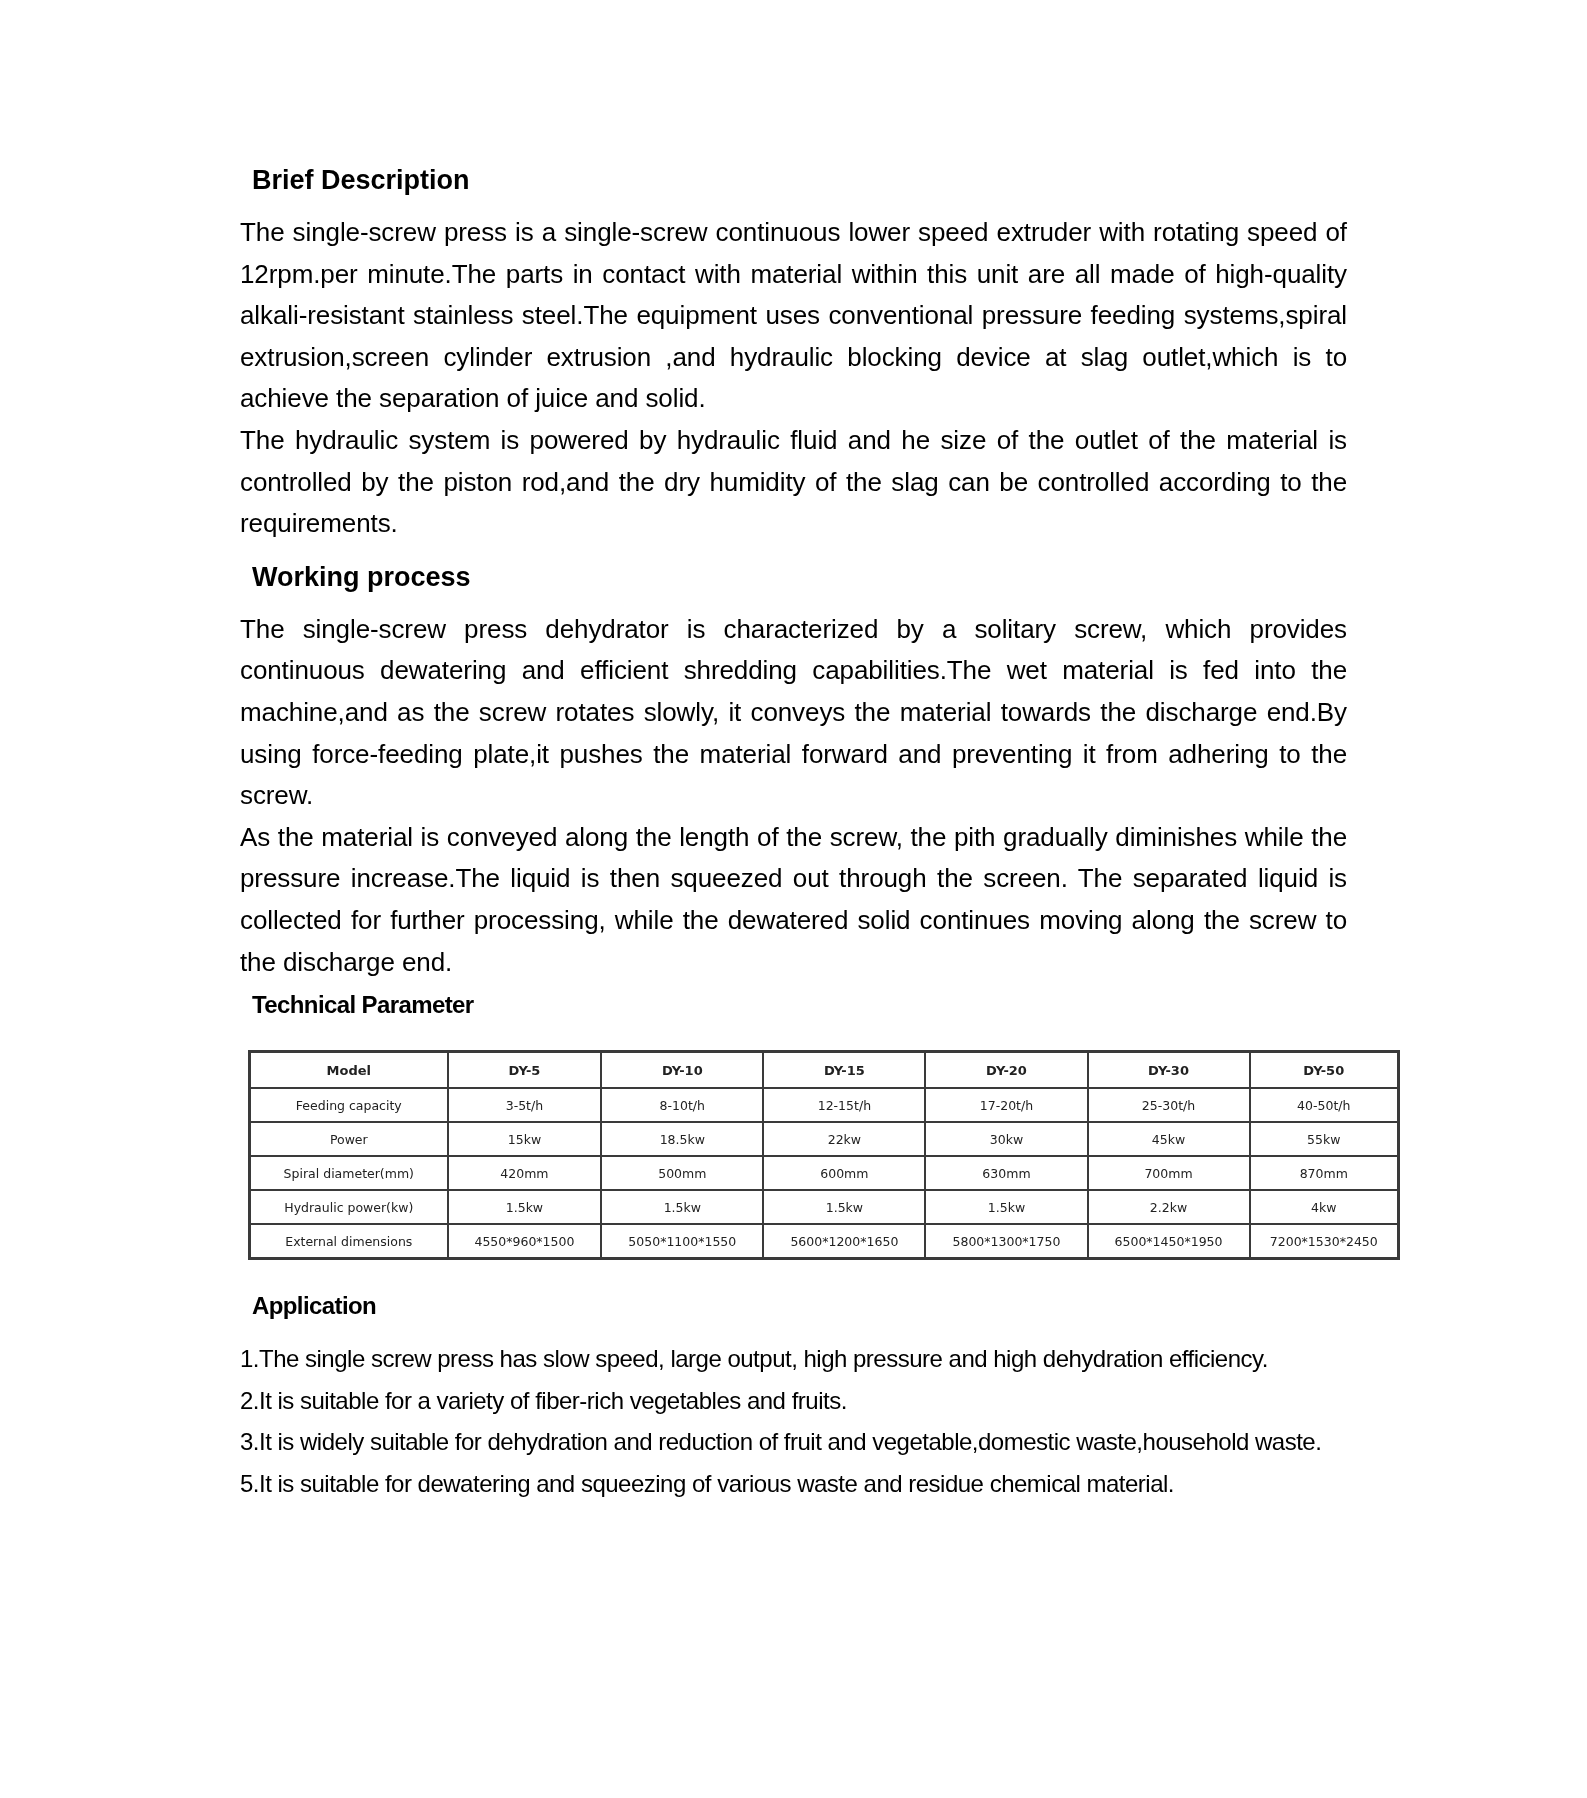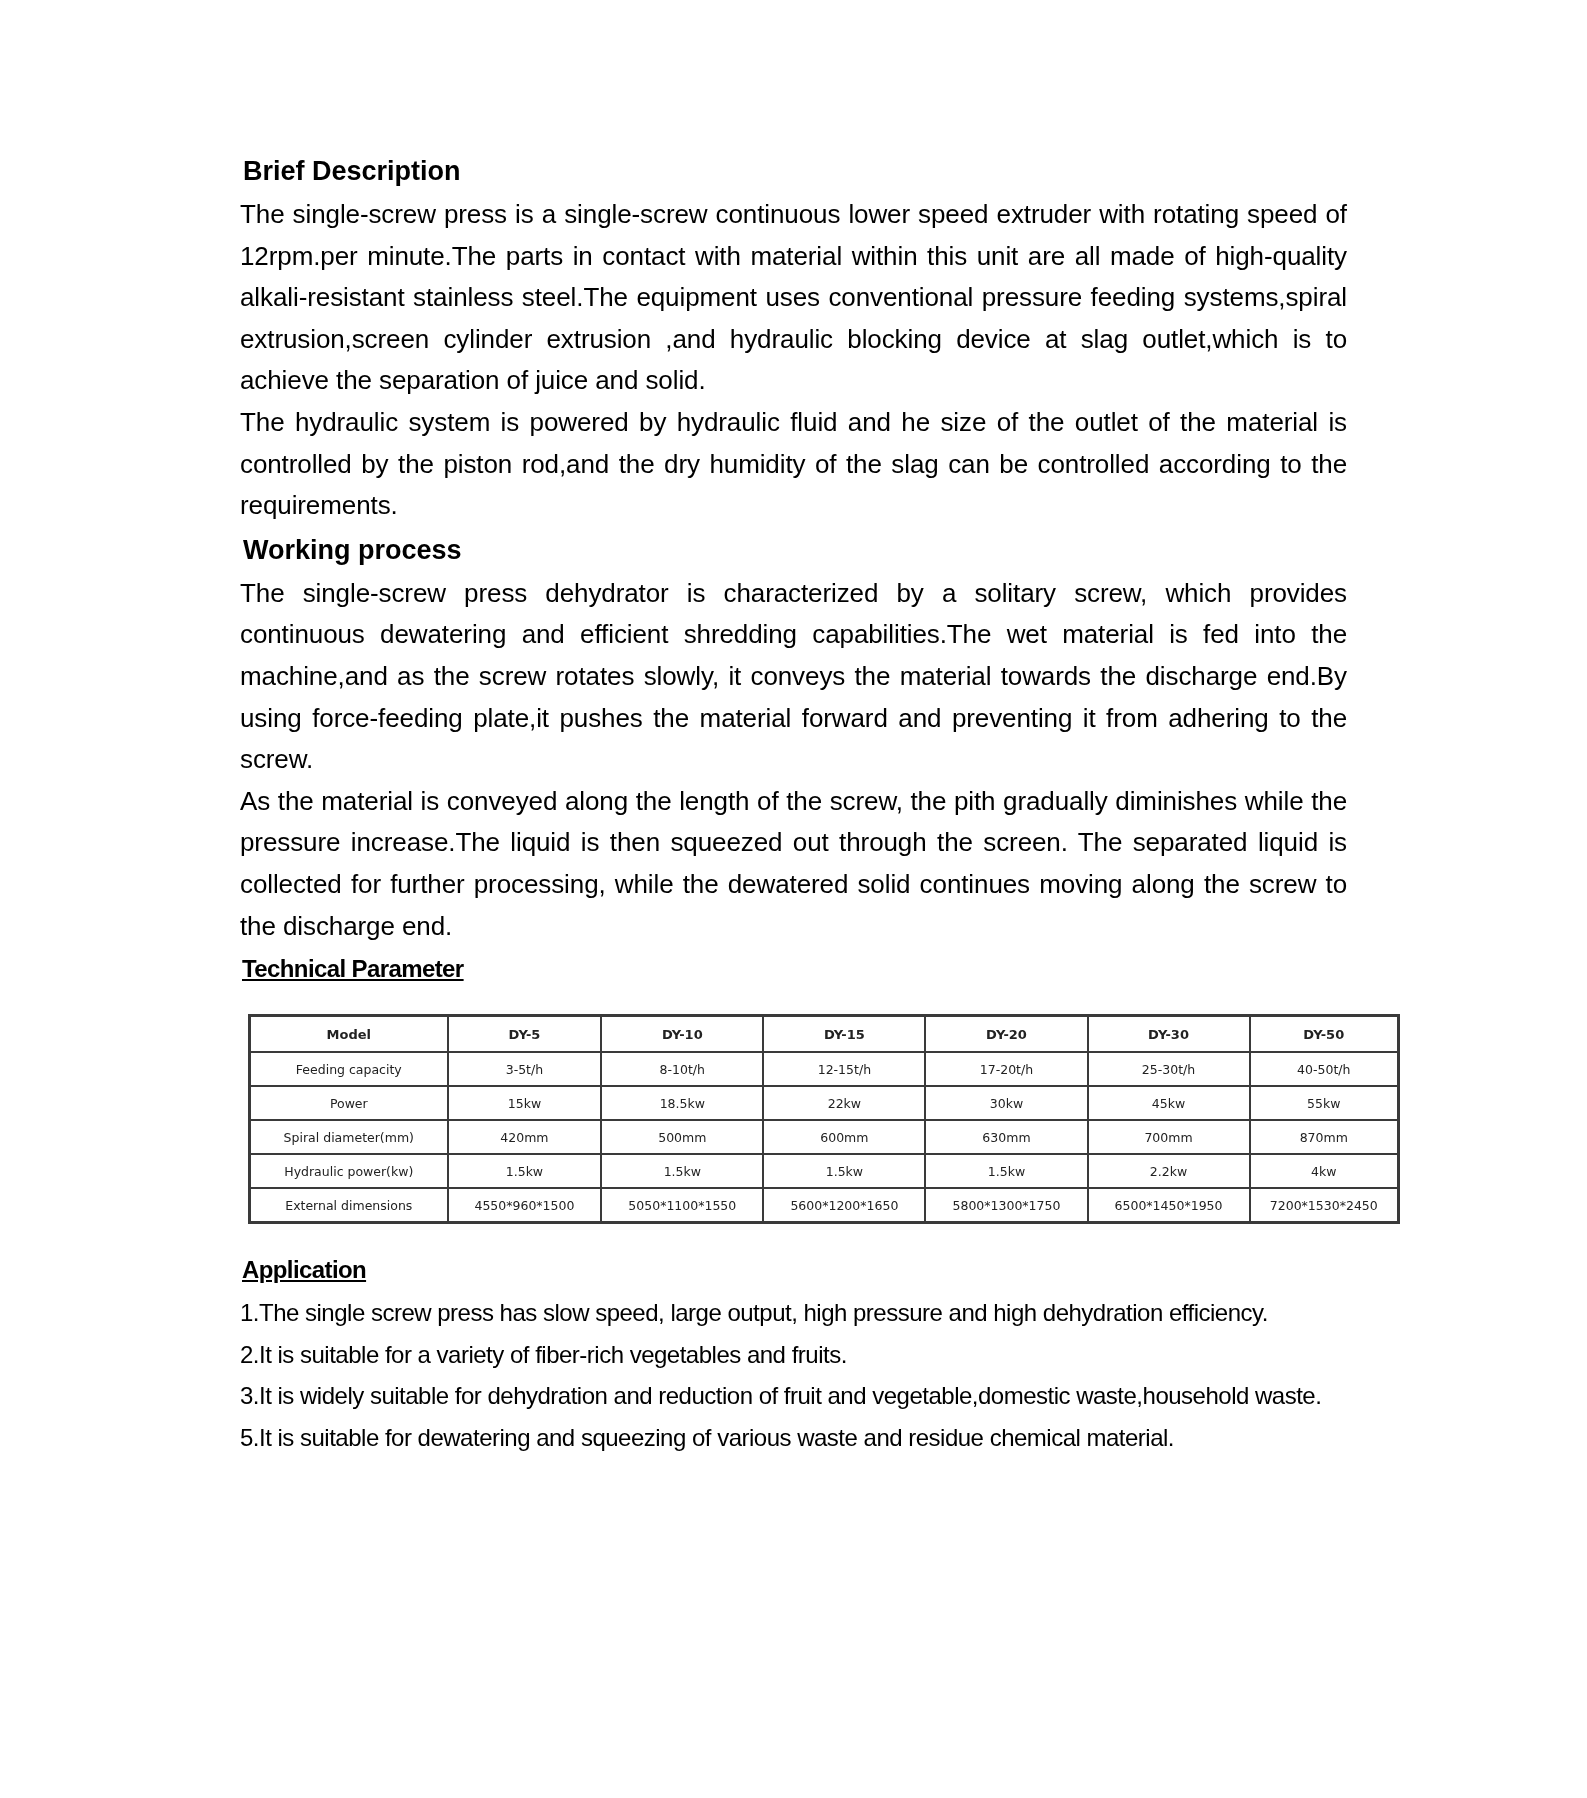--- a/index.html
+++ b/index.html
@@ -1,20 +1,20 @@
 <!DOCTYPE html>
 <html><head>
 <meta charset="utf-8">
 <style>
   html, body { margin: 0; padding: 0; background: #ffffff; }
   body { width: 1587px; height: 1798px; position: relative; overflow: hidden; color: #000; }
   .page { position: absolute; left: 240px; top: 148px; width: 1107px; }
-  .h-arial { font-family: "Liberation Sans", sans-serif; font-weight: bold; font-size: 27px; line-height: 40px; margin: 3px; }
+  .h-arial { font-family: "Liberation Sans", sans-serif; font-weight: bold; font-size: 27px; line-height: 40px; margin: 12px; }
   .p-arial { font-family: "Liberation Sans", sans-serif; font-size: 26px; line-height: 41.6px; margin: 0; text-align: justify; text-align-last: left; letter-spacing: -0.1px; }
-  .h-cal { font-family: "Liberation Sans", sans-serif; font-weight: bold; font-size: 24px; line-height: 40px; margin: 2px; letter-spacing: -0.6px; text-decoration: underline; }
+  .h-cal { font-family: "Liberation Sans", sans-serif; font-weight: bold; font-size: 24px; line-height: 40px; margin: 12px; letter-spacing: -0.6px; }
   .p-cal { font-family: "Liberation Sans", sans-serif; font-size: 24px; line-height: 41.6px; margin: 0; text-align: justify; text-align-last: left; letter-spacing: -0.5px; }
   #sec-brief { }
   #sec-working { margin-top: 0px; }
   .tech-head { margin-top: 2px; }
   .table-wrap { margin-top: 25px; margin-left: 8px; width: 1092px; }
   table.params { border-collapse: collapse; width: 1152px; table-layout: fixed; border: 3px solid #3a3a3a; }
   table.params td { border: 2.5px solid #3a3a3a; text-align: center; vertical-align: middle; height: 32px; padding: 0; font-family: "DejaVu Sans", sans-serif; font-size: 12.5px; color: #222; }
   table.params tr.hdr td { font-weight: bold; font-size: 13px; height: 34px; }
   table.params td.lbl { text-align: center; }
   .app-head { margin-top: 26px; }

